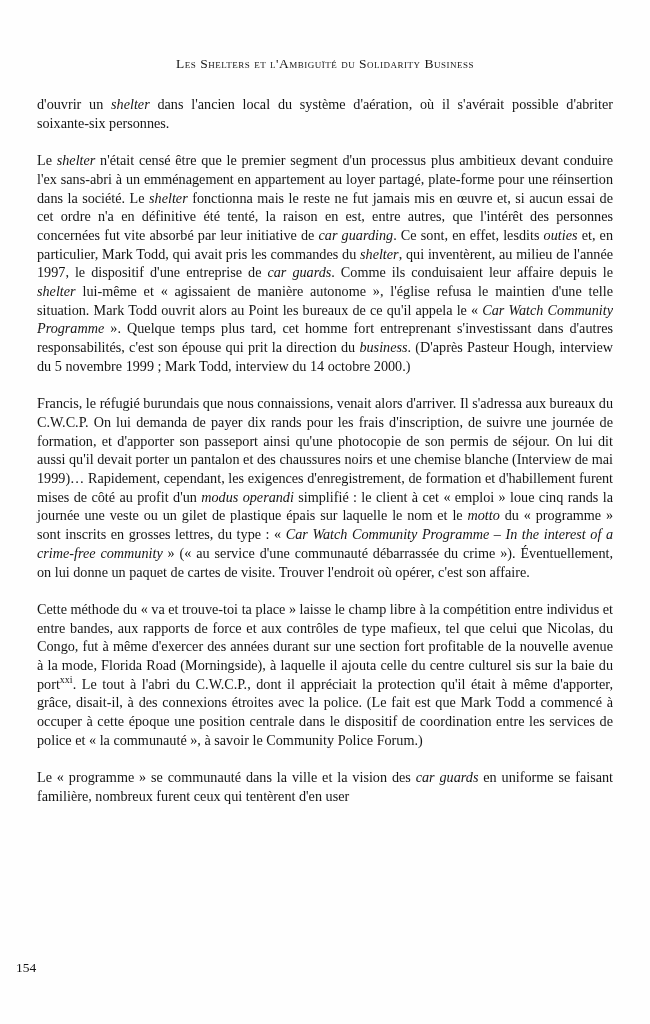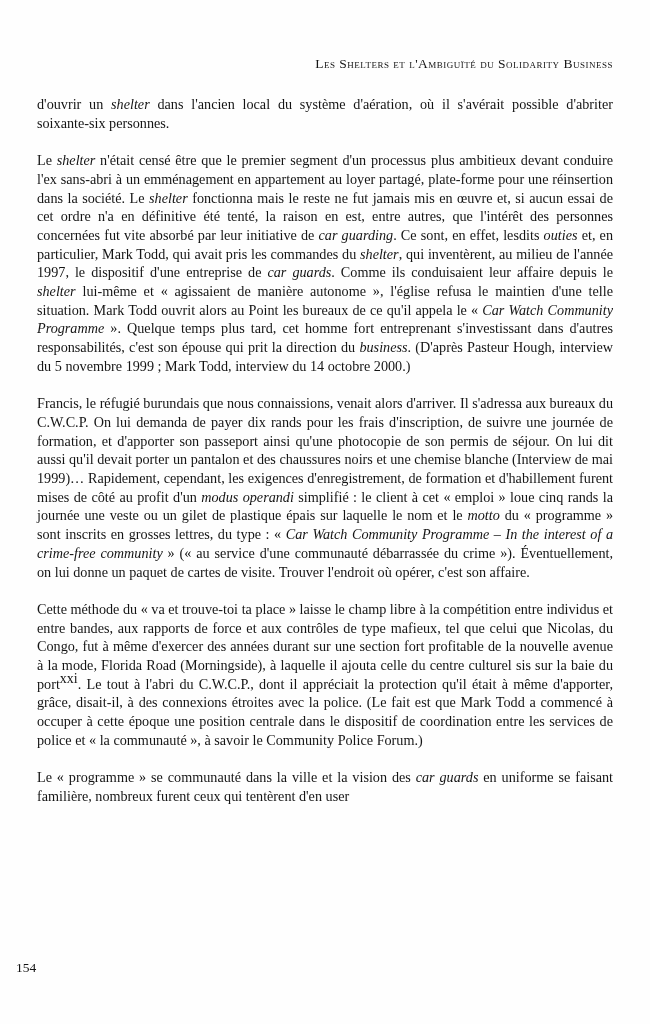--- a/index.html
+++ b/index.html
@@ -13,41 +13,41 @@
     height: 1024px;
     margin: 0 auto;
     background: #fefefe;
     box-sizing: border-box;
     padding: 56px 37px 0 37px;
     font-family: "Liberation Serif", serif;
     color: #141414;
     overflow: hidden;
   }
   .running-header {
-    text-align: right;
+    text-align: center;
     font-variant: small-caps;
     font-size: 13.5px;
     letter-spacing: 0.5px;
     margin: 0 0 23px 0;
     white-space: nowrap;
   }
   .doc-body {
     font-size: 14.2px;
     line-height: 18.7px;
     text-align: justify;
     text-justify: inter-word;
   }
   .para {
     margin: 0 0 18.7px 0;
   }
   .para em {
     font-style: italic;
   }
   .para sup {
-    font-size: 14px;
+    font-size: 10px;
     line-height: 0;
     vertical-align: super;
   }
   .page-number {
     position: absolute;
     bottom: 48px;
     left: 16px;
     width: 100%;
     font-size: 13.5px;
   }

